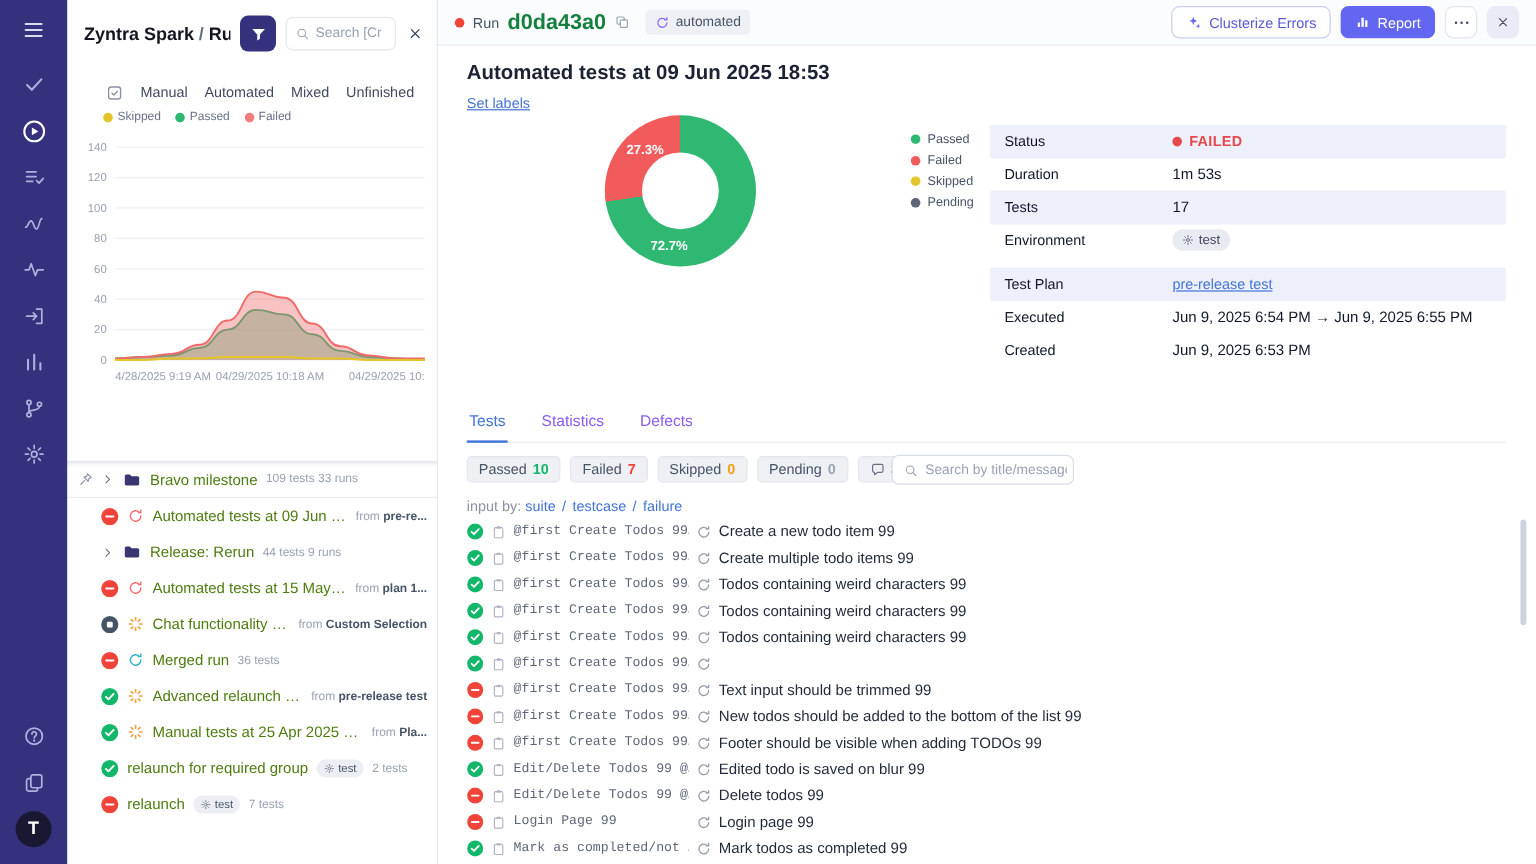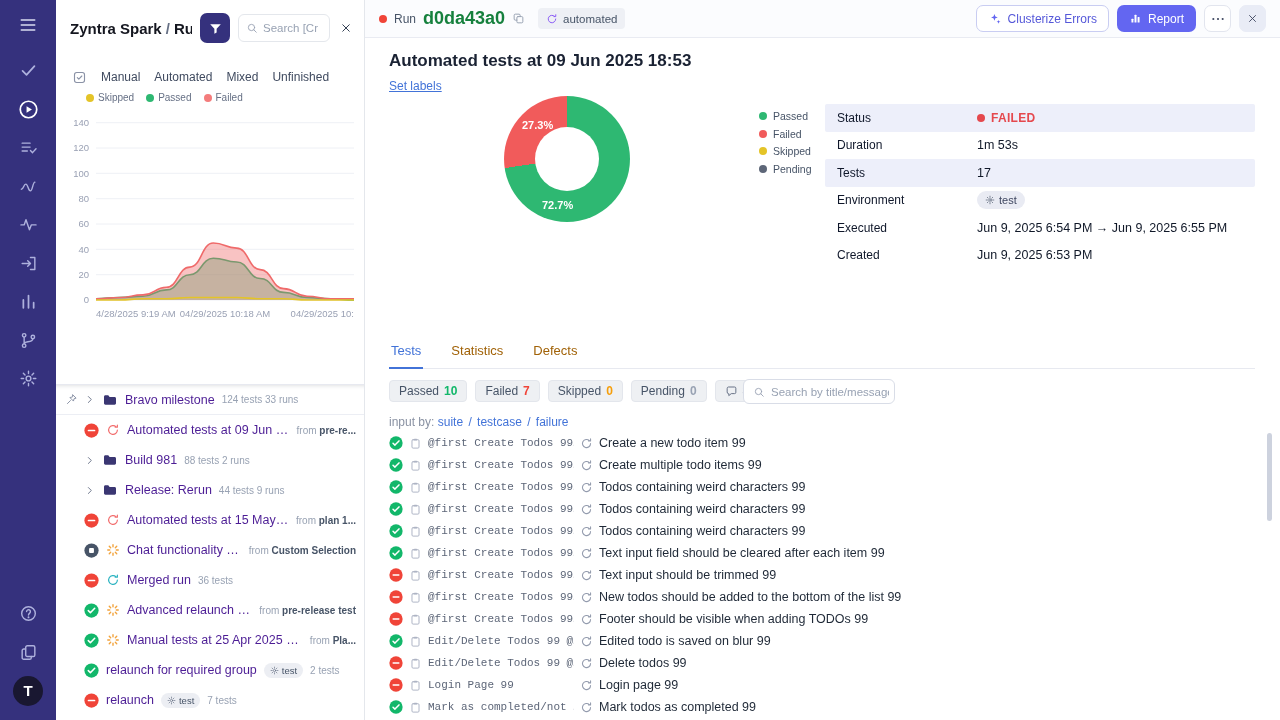--- a/index.html
+++ b/index.html
@@ -20,34 +20,34 @@
   
   #sidebar{position:absolute;left:56px;top:0;width:309px;height:720px;background:#fff;border-right:1px solid #e4e7ec;z-index:2}
   .sb-header{position:absolute;top:0;left:0;right:0;height:56px;display:flex;align-items:center;gap:8px;padding:0 10px 0 14px}
   .sb-title{flex:1;min-width:0;font-size:15px;font-weight:700;color:#14161f;white-space:nowrap;overflow:hidden}
   .sb-title .sep{color:#667085;margin:0 4px}
   .sb-filter{width:30px;height:30px;border-radius:7px;background:#35317d;color:#fff;border:none;display:flex;align-items:center;justify-content:center;flex:none;cursor:pointer}
   .sb-search{display:flex;align-items:center;gap:5px;height:28px;padding:0 7px;border:1px solid #e4e7ec;border-radius:6px;color:#98a2b3;flex:none;width:92px;background:#fff}
   .sb-search input{border:none;outline:none;width:60px;font-size:11.5px;color:#475467;font-family:inherit;background:transparent}
   .sb-search input::placeholder{color:#98a2b3}
   .sb-close{border:none;background:none;color:#344054;flex:none;cursor:pointer;padding:2px;display:flex}
-  .sb-tabs{position:absolute;top:64px;left:0;right:0;height:26px;display:flex;align-items:center;gap:14px;padding-left:16px;color:#3f4a5f}
+  .sb-tabs{position:absolute;top:64px;left:0;right:0;height:26px;display:flex;align-items:center;gap:14px;padding-left:32px;color:#3f4a5f}
   .sb-tabs .icn{color:#8a92a6}
   .sb-tab{font-size:12px;cursor:pointer;white-space:nowrap}
   .sb-legend{position:absolute;top:92px;left:0;right:0;display:flex;gap:12px;padding-left:30px;align-items:center}
   .lg-item{display:flex;align-items:center;gap:4px;font-size:10px;color:#667085}
   .lg-dot{width:8px;height:8px;border-radius:50%}
   #sb-chart{position:absolute;top:102px;left:0}
   #runs-tree{position:absolute;top:384px;left:0;right:0;bottom:0;border-top:1px solid #e7e9f0;box-shadow:inset 0 5px 5px -5px rgba(16,24,40,.18);overflow:hidden;background:#fff}
   .tree-row{position:relative;height:30px;display:flex;align-items:center;gap:7px;padding:0 8px 0 28px;white-space:nowrap;overflow:hidden;cursor:pointer}
   .tree-row.pinned{border-bottom:1px solid #eceef4}
   .tr-pin{position:absolute;left:9px;color:#8a92a6}
   .tr-chev{color:#667085}
   .tr-folder{color:#3a3672}
-  .tr-label{font-size:12.5px;color:#4c1d95;overflow:hidden;text-overflow:ellipsis}
+  .tr-label{font-size:12.5px;color:#4d7c0f;overflow:hidden;text-overflow:ellipsis}
   .tr-meta{font-size:10px;color:#98a2b3;flex:none}
   .tr-from{font-size:10px;color:#98a2b3;flex:none}
   .tr-from i{font-style:normal}
   .tr-from b{color:#475467;font-weight:700}
   .tr-badge{display:inline-flex;align-items:center;gap:3px;height:15px;padding:0 6px;background:#eceef3;border-radius:8px;font-size:9.5px;color:#475467;flex:none}
   .tr-badge .icn{color:#667085}
 
   
   #main{position:absolute;left:365px;top:0;right:0;height:720px;background:#fff}
   #run-topbar{height:38px;background:#fbfcfe;border-bottom:1px solid #e9ebf2;display:flex;align-items:center;justify-content:space-between;padding:0 14px}
@@ -84,21 +84,21 @@
   .dlabel{width:140px;color:#0f172a;flex:none}
   .dvalue{color:#101828;font-size:12.5px;display:flex;align-items:center;gap:6px;min-width:0}
   .dvalue .link{color:#4273d8;text-decoration:underline;cursor:pointer;font-size:12px}
   .status-dot{width:8px;height:8px;border-radius:50%;background:#e5484d}
   .status-text{color:#e5484d;font-weight:700;font-size:12px;letter-spacing:.3px}
   .env-badge{display:inline-flex;align-items:center;gap:4px;height:18px;padding:0 8px;background:#e9ebf3;border-radius:9px;font-size:11px;color:#3f4760}
   .env-badge .icn{color:#5a6478}
   .redacted{width:268px;height:13px;border-radius:3px;filter:blur(2.5px);opacity:.75;background:repeating-linear-gradient(90deg,#b9c0e4 0 18px,#e3e6f5 18px 30px,#c8cdeb 30px 52px,#eceef8 52px 70px,#aab2dd 70px 92px,#dfe3f3 92px 110px)}
 
   #rtabs{position:absolute;left:24px;right:25px;top:305px;display:flex;gap:26px;border-bottom:1px solid #e7e9f0}
-  .rtab{font-size:13px;color:#a16207;padding:0 2px 9px;cursor:pointer}
+  .rtab{font-size:13px;color:#8b5cf6;padding:0 2px 9px;cursor:pointer}
   .rtab.active{color:#4273d8;border-bottom:2px solid #4273d8;margin-bottom:-1px}
 
   #chips{position:absolute;left:24px;top:342px;display:flex;gap:8px;align-items:center}
   .chip{height:22px;padding:0 9px;background:#eef0f3;border:1px solid #e3e6ec;border-radius:4px;font-size:12px;color:#475467;display:flex;align-items:center;gap:5px;cursor:pointer}
   .chip b{font-weight:700}
   .chip .icn{color:#667085}
   #r-search{position:absolute;left:378px;top:341px;display:flex;align-items:center;gap:6px;height:25px;padding:0 9px;border:1px solid #d9dde7;border-radius:6px;width:152px;color:#98a2b3;background:#fff}
   #r-search input{border:none;outline:none;width:118px;font-size:11.5px;color:#475467;font-family:inherit}
   #r-search input::placeholder{color:#98a2b3}
 
@@ -305,50 +305,36 @@
           <svg viewBox="0 0 24 24" fill="none" stroke="currentColor" stroke-width="1.8" stroke-linecap="round" stroke-linejoin="round">
             <path d="M9.5 5.5l6.5 6.5-6.5 6.5" stroke-width="2"></path>
           </svg>
         </span>
         <span class="tr-folder icn" style="width: 16px; height: 16px;">
           <svg viewBox="0 0 24 24" fill="none" stroke="currentColor" stroke-width="1.8" stroke-linecap="round" stroke-linejoin="round">
             <path d="M3 7.2c0-1.2.9-2.2 2.1-2.2h4.3l2 2.4h7.5c1.2 0 2.1 1 2.1 2.2v7.2c0 1.2-.9 2.2-2.1 2.2H5.1c-1.2 0-2.1-1-2.1-2.2z" fill="currentColor" stroke="none"></path>
           </svg>
         </span>
         <span class="tr-label">Bravo milestone</span>
-        <span class="tr-meta">124 tests   33 runs</span>
+        <span class="tr-meta">109 tests   33 runs</span>
       </div>
       <div class="tree-row">
         <span class="tr-status icn" style="width: 15px; height: 15px;">
           <svg viewBox="0 0 16 16">
             <circle cx="8" cy="8" r="7.6" fill="#f04438"></circle>
             <path d="M4.8 8h6.4" stroke="#fff" stroke-width="1.8" fill="none" stroke-linecap="round"></path>
           </svg>
         </span>
         <span class="tr-type icn" style="color: rgb(242, 109, 109); width: 14px; height: 14px;">
           <svg viewBox="0 0 24 24" fill="none" stroke="currentColor" stroke-width="1.8" stroke-linecap="round" stroke-linejoin="round">
             <path d="M19.5 12a7.5 7.5 0 11-2.2-5.3M19.5 3.5v3.7h-3.7" stroke-width="2"></path>
           </svg>
         </span>
         <span class="tr-label">Automated tests at 09 Jun 2025 18:53</span>
         <span class="tr-from"><i>from</i> <b>pre-re...</b></span>
-      </div>
-      <div class="tree-row">
-        <span class="tr-chev icn" style="width: 11px; height: 11px;">
-          <svg viewBox="0 0 24 24" fill="none" stroke="currentColor" stroke-width="1.8" stroke-linecap="round" stroke-linejoin="round">
-            <path d="M9.5 5.5l6.5 6.5-6.5 6.5" stroke-width="2"></path>
-          </svg>
-        </span>
-        <span class="tr-folder icn" style="width: 16px; height: 16px;">
-          <svg viewBox="0 0 24 24" fill="none" stroke="currentColor" stroke-width="1.8" stroke-linecap="round" stroke-linejoin="round">
-            <path d="M3 7.2c0-1.2.9-2.2 2.1-2.2h4.3l2 2.4h7.5c1.2 0 2.1 1 2.1 2.2v7.2c0 1.2-.9 2.2-2.1 2.2H5.1c-1.2 0-2.1-1-2.1-2.2z" fill="currentColor" stroke="none"></path>
-          </svg>
-        </span>
-        <span class="tr-label">Build 981</span>
-        <span class="tr-meta">88 tests   2 runs</span>
       </div>
       <div class="tree-row">
         <span class="tr-chev icn" style="width: 11px; height: 11px;">
           <svg viewBox="0 0 24 24" fill="none" stroke="currentColor" stroke-width="1.8" stroke-linecap="round" stroke-linejoin="round">
             <path d="M9.5 5.5l6.5 6.5-6.5 6.5" stroke-width="2"></path>
           </svg>
         </span>
         <span class="tr-folder icn" style="width: 16px; height: 16px;">
           <svg viewBox="0 0 24 24" fill="none" stroke="currentColor" stroke-width="1.8" stroke-linecap="round" stroke-linejoin="round">
             <path d="M3 7.2c0-1.2.9-2.2 2.1-2.2h4.3l2 2.4h7.5c1.2 0 2.1 1 2.1 2.2v7.2c0 1.2-.9 2.2-2.1 2.2H5.1c-1.2 0-2.1-1-2.1-2.2z" fill="currentColor" stroke="none"></path>
@@ -566,20 +552,26 @@
           <span class="dlabel">Environment</span>
           <span class="dvalue">
             <span class="env-badge"><span class="icn" style="width: 10px; height: 10px;">
                 <svg viewBox="0 0 24 24" fill="none" stroke="currentColor" stroke-width="1.8" stroke-linecap="round" stroke-linejoin="round">
                   <circle cx="12" cy="12" r="3"></circle>
                   <path d="M12 2.8v3M12 18.2v3M2.8 12h3M18.2 12h3M5.5 5.5l2.1 2.1M16.4 16.4l2.1 2.1M18.5 5.5l-2.1 2.1M7.6 16.4l-2.1 2.1"></path>
                 </svg>
               </span>test</span>
           </span>
         </div>
+        <div class="drow alt gap">
+          <span class="dlabel">Test Plan</span>
+          <span class="dvalue">
+            <span class="link">pre-release test</span>
+          </span>
+        </div>
         <div class="drow">
           <span class="dlabel">Executed</span>
           <span class="dvalue">
             <span>Jun 9, 2025 6:54 PM → Jun 9, 2025 6:55 PM</span>
           </span>
         </div>
         <div class="drow">
           <span class="dlabel">Created</span>
           <span class="dvalue">
             <span>Jun 9, 2025 6:53 PM</span>
@@ -749,21 +741,20 @@
               <rect x="5.5" y="5" width="13" height="15.5" rx="2"></rect>
               <rect x="9" y="3" width="6" height="3.6" rx="1.2" fill="currentColor" stroke="none"></rect>
             </svg>
           </span>
           <span class="t-suite">@first Create Todos 99…</span>
           <span class="t-auto icn" style="width: 13px; height: 13px;">
             <svg viewBox="0 0 24 24" fill="none" stroke="currentColor" stroke-width="1.8" stroke-linecap="round" stroke-linejoin="round">
               <path d="M19.5 12a7.5 7.5 0 11-2.2-5.3M19.5 3.5v3.7h-3.7" stroke-width="2"></path>
             </svg>
           </span>
-          <span class="t-title">Text input field should be cleared after each item 99</span>
         </div>
         <div class="trow">
           <span class="icn" style="width: 14px; height: 14px;">
             <svg viewBox="0 0 16 16">
               <circle cx="8" cy="8" r="7.6" fill="#f04438"></circle>
               <path d="M4.8 8h6.4" stroke="#fff" stroke-width="1.8" fill="none" stroke-linecap="round"></path>
             </svg>
           </span>
           <span class="t-clip icn" style="width: 13px; height: 13px;">
             <svg viewBox="0 0 24 24" fill="none" stroke="currentColor" stroke-width="1.8" stroke-linecap="round" stroke-linejoin="round">

